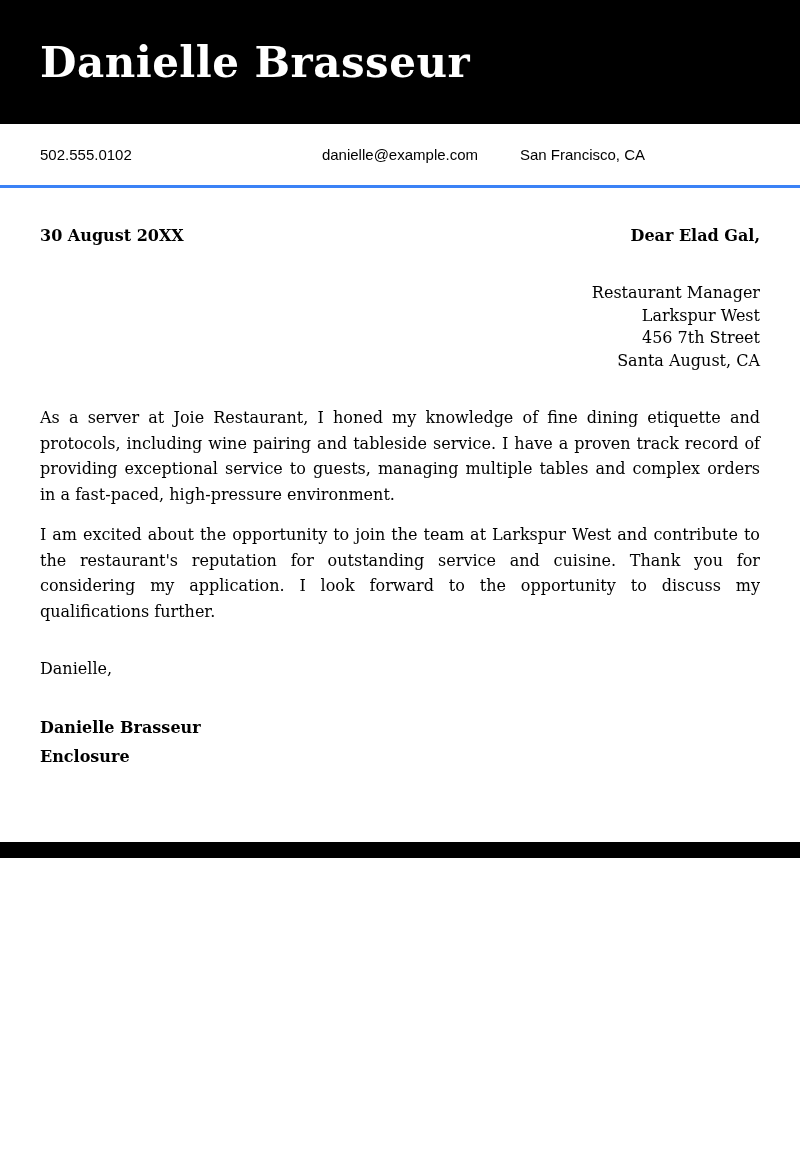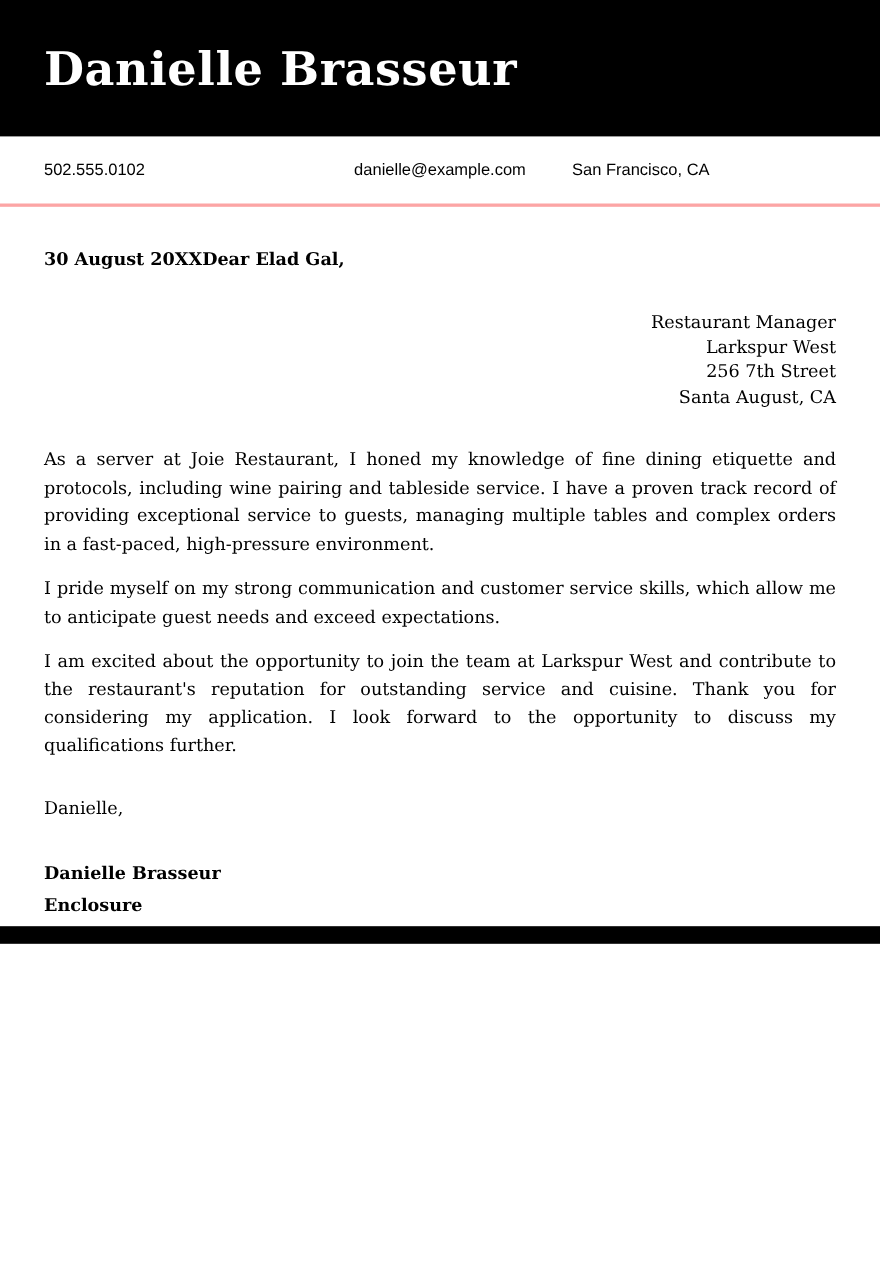--- a/index.html
+++ b/index.html
@@ -23,41 +23,41 @@
   .name {
     color: #ffffff;
     font-size: 42px;
     font-weight: bold;
     letter-spacing: 0.5px;
     white-space: nowrap;
     font-family: "DejaVu Serif", serif;
   }
   .contact-row {
     height: 64px;
-    border-bottom: 3px solid #fca5a5;
+    border-bottom: 3px solid #3b82f6;
     display: flex;
     align-items: center;
     padding: 16px 40px;
     box-sizing: border-box;
     font-family: "Liberation Sans", sans-serif;
     font-size: 15px;
     color: #000000;
   }
   .contact-col { flex: 1; }
   .contact-col.left   { text-align: left; }
   .contact-col.center { text-align: center; }
   .contact-col.right  { text-align: left; }
   .letter {
     padding: 0 40px;
     font-size: 16px;
   }
   .date-row {
     margin-top: 36px;
     display: flex;
-    justify-content: flex-start;
+    justify-content: space-between;
     font-weight: bold;
     line-height: 24px;
   }
   .recipient {
     margin-top: 34px;
     line-height: 22.5px;
     text-align: right;
   }
   .body-paragraph {
     margin: 15px 0 0 0;
@@ -98,26 +98,25 @@
 
 <div class="letter">
   <div class="date-row">
     <span>30 August 20XX</span>
     <span>Dear Elad Gal,</span>
   </div>
 
   <div class="recipient">
     <div>Restaurant Manager</div>
     <div>Larkspur West</div>
-    <div>256 7th Street</div>
+    <div>456 7th Street</div>
     <div>Santa August, CA</div>
   </div>
 
   <p class="body-paragraph first">As a server at Joie Restaurant, I honed my knowledge of fine dining etiquette and protocols, including wine pairing and tableside service. I have a proven track record of providing exceptional service to guests, managing multiple tables and complex orders in a fast-paced, high-pressure environment.</p>
-  <p class="body-paragraph">I pride myself on my strong communication and customer service skills, which allow me to anticipate guest needs and exceed expectations.</p>
   <p class="body-paragraph">I am excited about the opportunity to join the team at Larkspur West and contribute to the restaurant's reputation for outstanding service and cuisine. Thank you for considering my application. I look forward to the opportunity to discuss my qualifications further.</p>
 
   <div class="closing">Danielle,</div>
 
   <div class="signature-block">
     <div>Danielle Brasseur</div>
     <div>Enclosure</div>
   </div>
 </div>
 

